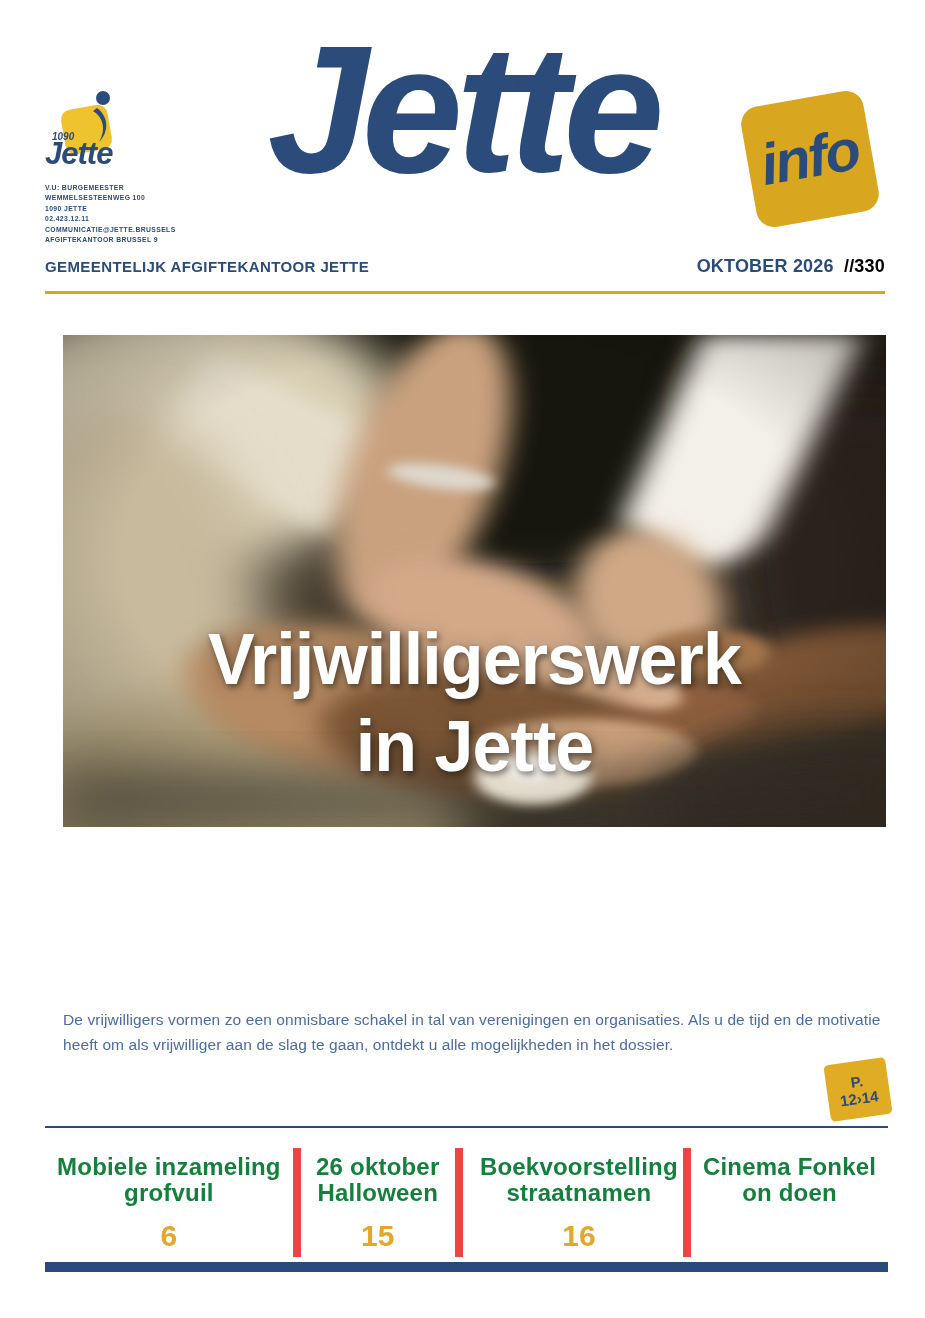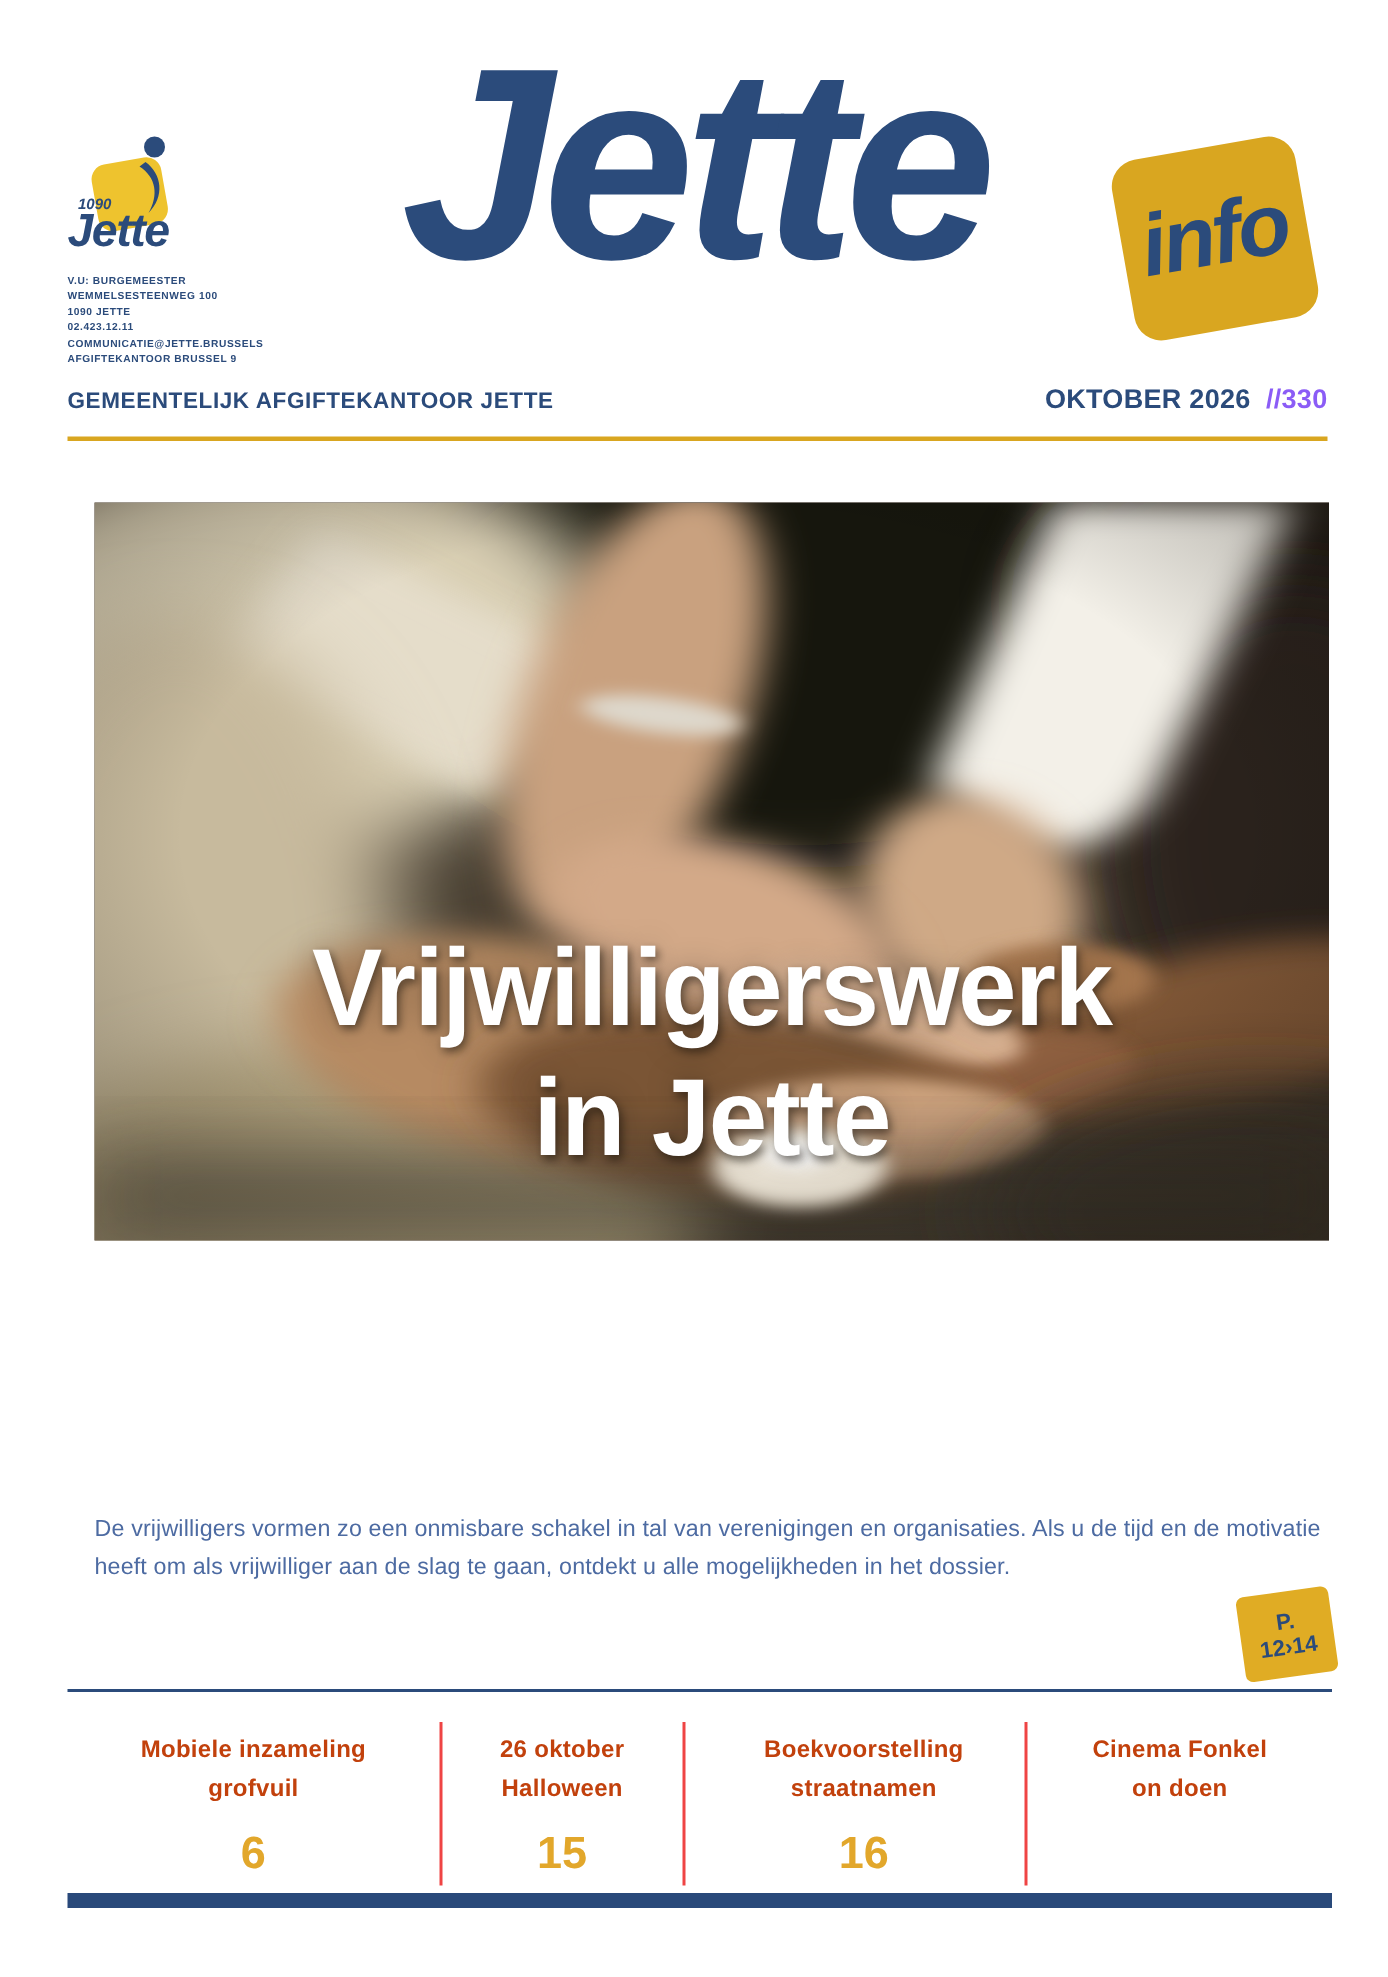--- a/index.html
+++ b/index.html
@@ -18,21 +18,21 @@
 
   .big-title { position:absolute; left:0; top:18px; width:100%; text-align:center; font-size:182px; line-height:182px; font-weight:bold; font-style:italic; color:#2b4b7b; letter-spacing:-7px; }
 
   .info-badge { position:absolute; left:748px; top:98px; width:124px; height:122px; background:#d9a620; border-radius:18px; transform:rotate(-10deg); display:flex; align-items:center; justify-content:center; }
   .info-badge span { font-size:58px; font-weight:bold; font-style:italic; color:#2b4b7b; letter-spacing:-2px; padding-bottom:6px; }
 
   
   .header-bar { position:absolute; left:45px; top:256px; width:840px; display:flex; justify-content:space-between; align-items:baseline; }
   .header-bar .left-label { font-size:15px; font-weight:bold; color:#2b4b7b; letter-spacing:0.4px; }
   .header-bar .right-group { font-size:18px; font-weight:bold; color:#2b4b7b; letter-spacing:0.2px; }
-  .header-bar .issue-number { color:#8b5cf6; margin-left:5px;text-align:center; }
+  .header-bar .issue-number { color:#000000; margin-left:5px;text-align:center; }
   .gold-rule { position:absolute; left:45px; top:291px; width:840px; height:3px; background:#d9a620; }
 
   
   .cover-photo { position:absolute; left:63px; top:335px; width:823px; height:492px; overflow:hidden; background:#463d30; }
   .cover-photo svg.art { position:absolute; left:0; top:0; width:100%; height:100%; }
   .headline { position:absolute; left:0; bottom:38px; width:100%; text-align:center; color:#ffffff; font-weight:bold; font-size:73px; line-height:87px; letter-spacing:-1px; text-shadow:2px 3px 6px rgba(25,20,12,0.55), 0 0 20px rgba(0,0,0,0.25); }
   .headline .hl-line { display:block; transform:scaleX(0.96); }
 
   
   .intro { position:absolute; left:63px; top:1007px; width:826px; font-size:15.5px; line-height:25px; }
@@ -40,26 +40,26 @@
   .intro .body { display:block; color:#4d6ba2; letter-spacing:0.1px; }
 
   
   .page-badge { position:absolute; left:827px; top:1061px; width:62px; height:57px; background:#e0ac24; border-radius:5px; transform:rotate(-8deg); display:flex; flex-direction:column; align-items:center; justify-content:center; }
   .page-badge div { font-size:15px; line-height:17px; font-weight:bold; color:#2b4b7b; }
 
   
   .thin-rule { position:absolute; left:45px; top:1126px; width:843px; height:2px; background:#2b4b7b; }
   .toc { position:absolute; left:45px; top:1148px; width:843px; display:flex; align-items:stretch; }
   .toc-item { text-align:center; padding-top:6px; padding-bottom:4px; }
-  .toc-item + .toc-item { border-left:2px solid #ef4444; }
+  .toc-item + .toc-item { border-left:8px solid #ef4444; }
   .toc-item:nth-child(1){ width:29.4%; }
   .toc-item:nth-child(2){ width:19.2%; }
   .toc-item:nth-child(3){ width:27.1%;padding-left:12px; }
   .toc-item:nth-child(4){ width:24.3%; }
-  .toc-title { font-size:16px; line-height:26px; font-weight:bold; color:#c2410c; letter-spacing:0.2px; }
+  .toc-title { font-size:24px; line-height:26px; font-weight:bold; color:#15803d; letter-spacing:0.2px; }
   .toc-page { margin-top:13px; font-size:30px; font-weight:bold; color:#e2a72b; }
 
   .bottom-bar { position:absolute; left:45px; top:1262px; width:843px; height:10px; background:#29497a; }
 </style>
 </head>
 <body>
 
 <div class="page">
 
   <div class="logo-mark">

